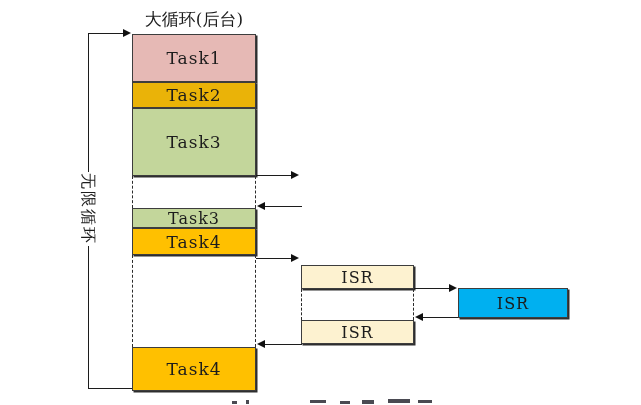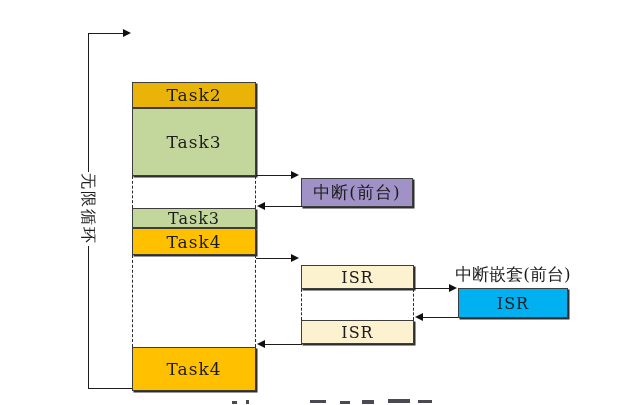--- a/index.html
+++ b/index.html
@@ -22,28 +22,32 @@
   .ah-r{border-top:4.5px solid transparent;border-bottom:4.5px solid transparent;border-left:8px solid #101010;}
   .ah-l{border-top:4.5px solid transparent;border-bottom:4.5px solid transparent;border-right:8px solid #101010;}
   .rot90{transform:rotate(90deg);transform-origin:center center;}
   .frag{position:absolute;background:#4a4a52;}
 </style>
 </head>
 <body>
 
 <div class="canvas">
 
+  <div class="lbl" style="left:132px;top:8px;width:124px;text-align:center;font-size:17px;">大循环(后台)</div>
 
   <div class="hline" style="left:88px;top:33px;width:36px;"></div>
   <div class="ah ah-r" style="left:123px;top:29px;"></div>
   <div class="vline" style="left:88px;top:33px;height:139px;"></div>
   <div class="vline" style="left:88px;top:246px;height:143px;"></div>
   <div class="hline" style="left:88px;top:388px;width:44px;"></div>
   <div class="lbl rot90" style="left:49px;top:200px;width:80px;height:18px;text-align:center;font-size:16px;letter-spacing:2px;">无限循环</div>
 
+  <div class="box" style="left: 132px; top: 34px; width: 124px; height: 48px; background-color: rgb(230, 185, 181);">
+    <span>Task1</span>
+  </div>
   <div class="box" style="left: 132px; top: 82px; width: 124px; height: 26px; background-color: #eab308;">
     <span>Task2</span>
   </div>
   <div class="box" style="left: 132px; top: 108px; width: 124px; height: 68px; background-color: rgb(195, 214, 155);">
     <span>Task3</span>
   </div>
   <div class="box" style="left: 132px; top: 208px; width: 124px; height: 20px; font-size: 16px; background-color: rgb(195, 214, 155);">
     <span>Task3</span>
   </div>
   <div class="box" style="left: 132px; top: 228px; width: 124px; height: 27px; background-color: rgb(255, 192, 0);">
@@ -51,35 +55,31 @@
   </div>
   <div class="box" style="left: 132px; top: 347px; width: 124px; height: 44px; background-color: rgb(255, 192, 0);">
     <span>Task4</span>
   </div>
 
   <div class="vdash" style="left:132px;top:176px;height:32px;"></div>
   <div class="vdash" style="left:255px;top:176px;height:32px;"></div>
   <div class="vdash" style="left:132px;top:255px;height:92px;"></div>
   <div class="vdash" style="left:255px;top:255px;height:92px;"></div>
 
-  <div class="box" style="left: 301px; top: 178px; width: 112px; height: 29px; background-color: rgb(160, 146, 198);">
-    <span>中断(前台)</span>
-  </div>
 
   <div class="box" style="left: 301px; top: 265px; width: 113px; height: 24px; font-size: 16px; background-color: rgb(253, 242, 208);">
     <span>ISR</span>
   </div>
   <div class="box" style="left: 301px; top: 320px; width: 113px; height: 24px; font-size: 16px; background-color: rgb(253, 242, 208);">
     <span>ISR</span>
   </div>
 
   <div class="vdash" style="left:301px;top:289px;height:31px;"></div>
   <div class="vdash" style="left:413px;top:289px;height:31px;"></div>
 
-  <div class="lbl" style="left:446px;top:263px;width:134px;text-align:center;font-size:17px;">中断嵌套(前台)</div>
   <div class="box" style="left: 458px; top: 288px; width: 110px; height: 30px; font-size: 16px; background-color: rgb(0, 176, 240);">
     <span>ISR</span>
   </div>
 
   <div class="hline" style="left:256px;top:175px;width:36px;"></div>
   <div class="ah ah-r" style="left:291px;top:171px;"></div>
 
   <div class="hline" style="left:264px;top:206px;width:38px;"></div>
   <div class="ah ah-l" style="left:257px;top:202px;"></div>
 

